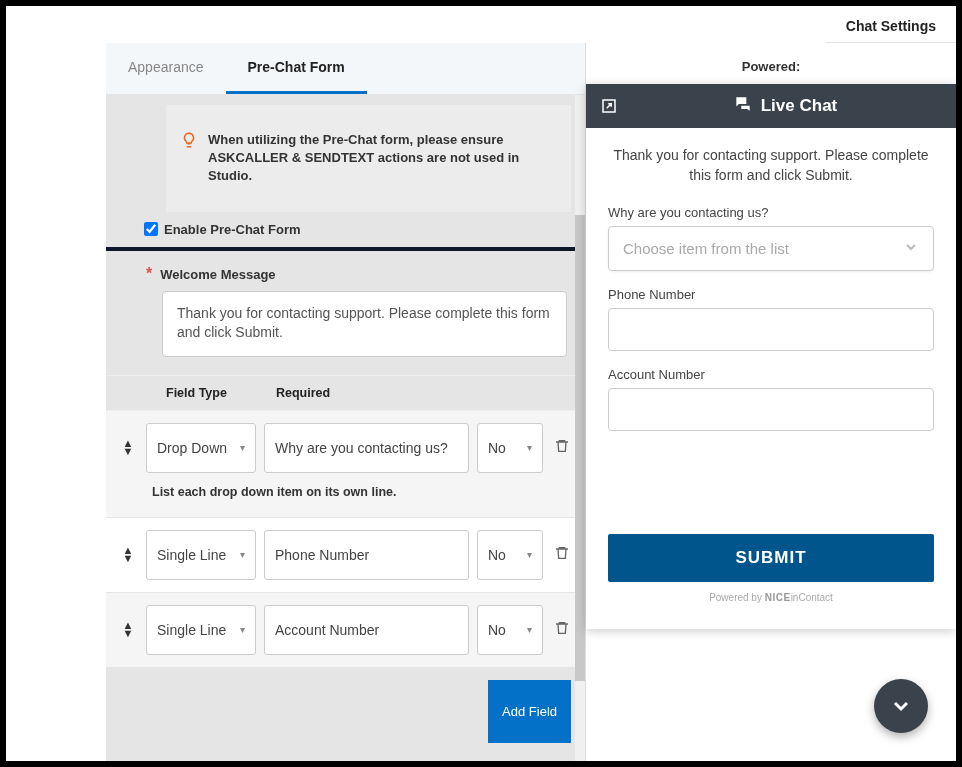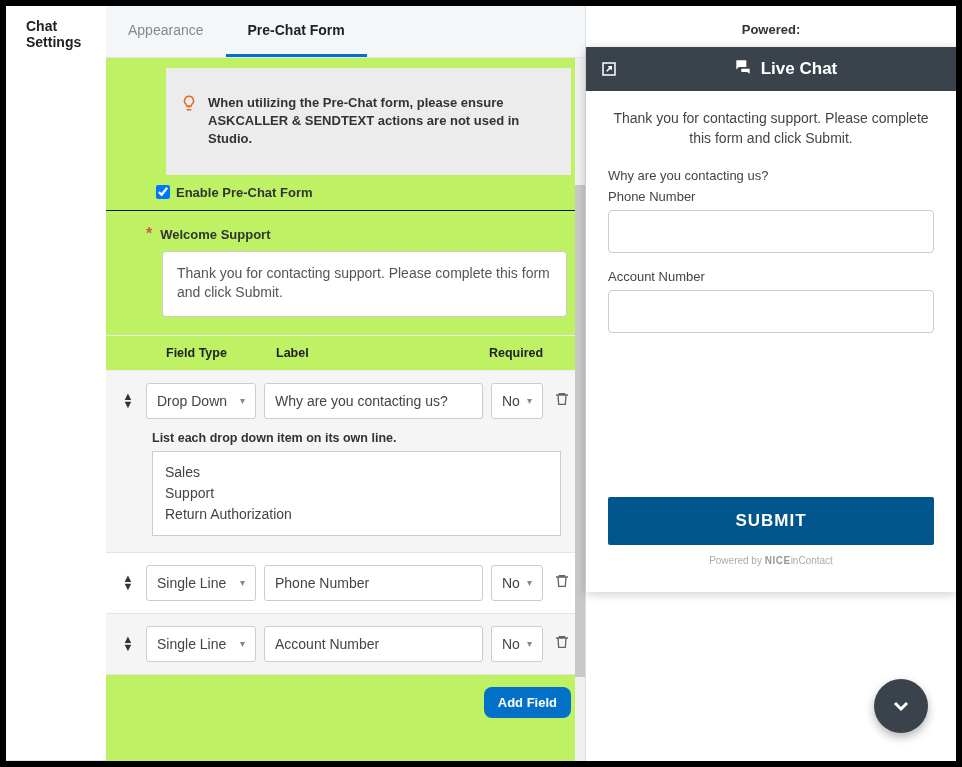--- a/index.html
+++ b/index.html
@@ -8,41 +8,42 @@
     background: #000;
     padding: 6px;
     width: 962px;
     height: 767px;
   }
   .window {
     background: #fff;
     width: 950px;
     height: 755px;
     display: flex;
-    flex-direction: row;
+    flex-direction: column;
     position: relative;
+    align-items: flex-end;
   }
   .titlebar {
     padding: 12px 20px 8px;
     font-size: 14px;
     font-weight: 600;
     color: #222;
     border-bottom: 1px solid #e5e5e5;
   }
   .content {
     display: flex;
     flex: 1;
     min-height: 0;
   }
   .left-pane {
     width: 480px;
     border-right: 1px solid #ddd;
     display: flex;
     flex-direction: column;
-    background: #bef264;
+    background: #e5e5e5;
   }
   .tabs {
     display: flex;
     background: #f4f7f9;
     border-bottom: 1px solid #e5e5e5;
   }
   .tab {
     padding: 16px 22px;
     font-size: 14px;
     color: #888;
@@ -62,28 +63,28 @@
     display: flex;
     background: #ececec;
     margin: 10px 14px 10px 60px;
     padding: 26px 14px;
     gap: 10px;
     align-items: flex-start;
   }
   .alert-icon { color:#e86a1f; flex-shrink:0; }
   .alert-text { font-size: 13px; font-weight: 600; color: #333; line-height: 1.4; }
   .enable-row {
-    padding: 0 14px 10px 50px;
+    padding: 0 14px 10px 38px;
     display: flex;
     align-items: center;
     gap: 6px;
     font-size: 13px;
     font-weight: 600;
     color: #333;
-    border-bottom: 1px solid #0f172a;
+    border-bottom: 4px solid #0f172a;
   }
   .enable-row input[type=checkbox]{ width:14px; height:14px; }
   .welcome-block {
     padding: 14px 18px 14px 40px;
     border-bottom: 1px solid #eee;
   }
   .welcome-label-row {
     display: flex;
     gap: 8px;
     margin-bottom: 8px;
@@ -133,32 +134,32 @@
     align-items: center;
     font-size: 11px;
     color: #333;
     cursor: move;
     line-height: 0.7;
   }
   .select-box {
     border: 1px solid #ccc;
     border-radius: 3px;
     background: #fff;
-    padding: 9px 10px;
+    padding: 16px 10px;
     font-size: 14px;
     color: #444;
     display: flex;
     align-items: center;
     justify-content: space-between;
     gap: 6px;
     cursor: pointer;
   }
   .sb-type { width: 110px; }
   .sb-label { flex: 1; }
-  .sb-req { width: 52px; }
+  .sb-req { width: 66px; }
   .caret { font-size: 10px; color: #888; }
   .trash {
     width: 22px;
     text-align: center;
     color: #666;
     cursor: pointer;
     font-size: 16px;
   }
   .dd-hint { font-size: 12.5px; font-weight:600; color:#333; margin: 12px 0 6px 34px; }
   .dd-items {
@@ -175,24 +176,24 @@
   }
   .add-row {
     padding: 12px 14px;
     display:flex;
     justify-content:flex-end;
   }
   .add-btn {
     background: #0271c7;
     color: #fff;
     border: none;
-    border-radius: 8px;
-    padding: 8px 14px;
+    border-radius: 0;
+    padding: 24px 14px;
     font-size: 13px;
-    font-weight: 700;
+    font-weight: 400;
     cursor: pointer;
   }
   .right-pane {
     flex: 1;
     display: flex;
     flex-direction: column;
     align-items: center;
     padding: 16px 0;
     position: relative;
   }
@@ -304,28 +305,27 @@
         </div>
 
         <div class="enable-row">
           <input type="checkbox" checked="" style="">
           <span>Enable Pre-Chat Form</span>
         </div>
 
         <div class="welcome-block">
           <div class="welcome-label-row">
             <span class="req-star">*</span>
-            <span class="welcome-label">Welcome Support</span>
+            <span class="welcome-label">Welcome Message</span>
           </div>
           <textarea class="welcome-text" style="">Thank you for contacting support. Please complete this form and click Submit.</textarea>
         </div>
 
         <div class="field-header">
           <div class="fh-type">Field Type</div>
-          <div class="fh-label">Label</div>
           <div class="fh-req">Required</div>
         </div>
 
         <div class="field-row">
           <div class="field-top">
             <div class="drag-handle">
                 <span>▲</span>
                 <span>▼</span>
               </div>
             <div class="select-box sb-type">
@@ -339,23 +339,20 @@
               <span>No</span>
               <span class="caret">▾</span>
             </div>
             <div class="trash">
               <svg width="16" height="16" viewBox="0 0 24 24" fill="none" stroke="currentColor" stroke-width="2">
                   <path d="M3 6h18M8 6V4h8v2M6 6l1 14h10l1-14"></path>
                 </svg>
             </div>
           </div>
           <div class="dd-hint">List each drop down item on its own line.</div>
-          <textarea class="dd-items" rows="3" style="">Sales
-Support
-Return Authorization</textarea>
         </div>
 
         <div class="field-row white">
           <div class="field-top">
             <div class="drag-handle">
                 <span>▲</span>
                 <span>▼</span>
               </div>
             <div class="select-box sb-type">
               <span>Single Line</span>
@@ -423,20 +420,28 @@
                   <path d="M4 4h12v8H7l-3 3V4zm6 10h10v6l-3-2h-7v-4z"></path>
                 </svg>
             </span>
             <span class="chat-title">Live Chat</span>
           </div>
         </div>
         <div class="chat-body">
           <div class="chat-welcome">Thank you for contacting support. Please complete this form and click Submit.</div>
 
           <label class="pv-label">Why are you contacting us?</label>
+          <div class="pv-select">
+            <span>Choose item from the list</span>
+            <span style="color:#bbb;">
+              <svg width="16" height="16" viewBox="0 0 24 24" fill="none" stroke="currentColor" stroke-width="3">
+                  <path d="M6 9l6 6 6-6"></path>
+                </svg>
+            </span>
+          </div>
 
           <label class="pv-label">Phone Number</label>
           <input class="pv-input" style="">
 
           <label class="pv-label">Account Number</label>
           <input class="pv-input" style="">
 
           <button class="submit-btn">SUBMIT</button>
           <div class="powered">
             <span>Powered by </span><b>NICE</b><span>inContact</span>

